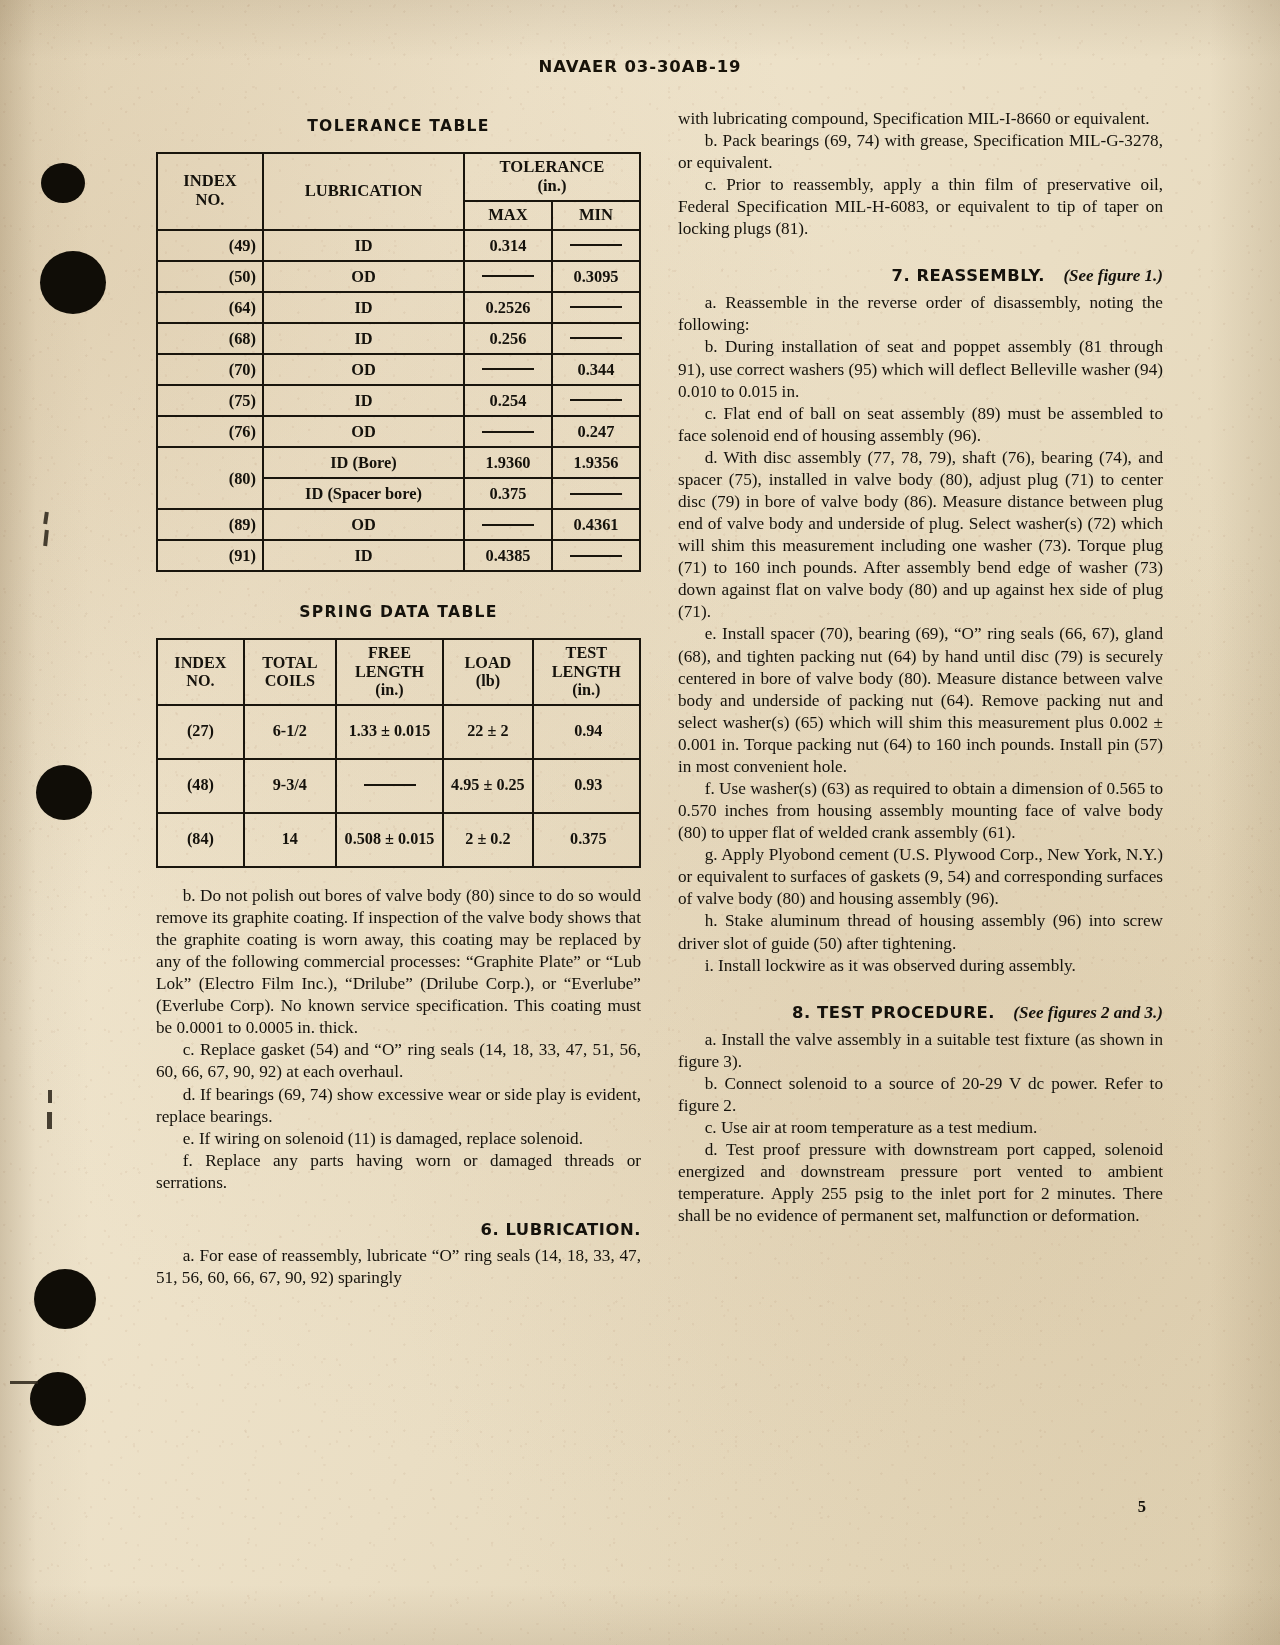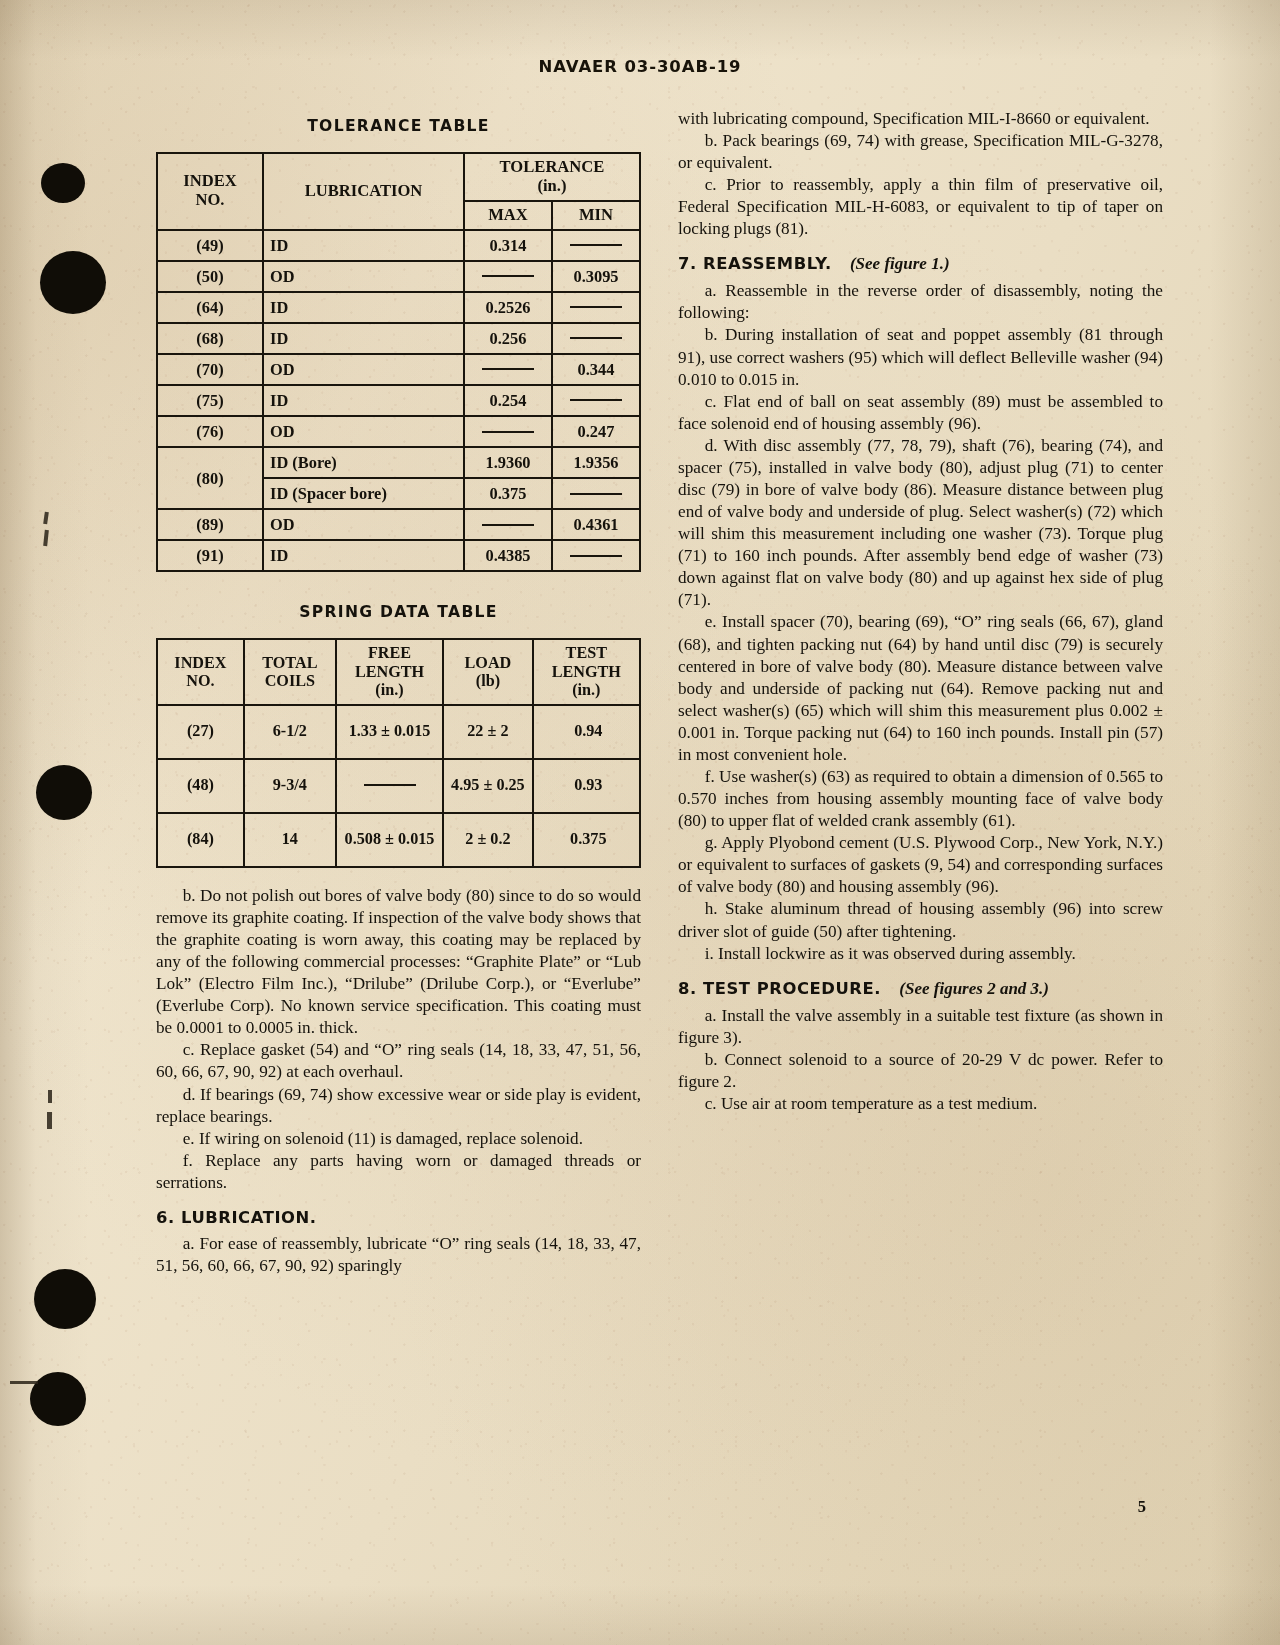--- a/index.html
+++ b/index.html
@@ -107,22 +107,22 @@
     vertical-align: middle;
     font-weight: bold;
     background: transparent;
   }
   table.data th {
     text-align: center;
     font-weight: bold;
     font-size: 16.6px;
     line-height: 1.14;
   }
-  .c-idx { text-align: center; width: 92px; }
-  .c-desc { text-align: left; padding-left: 16px; margin-left: 18px; }
+  .c-idx { text-align: right; width: 92px; }
+  .c-desc { text-align: center; padding-left: 16px; margin-left: 18px; }
   .c-num { text-align: center; width: 74px; }
   .dash {
     display: inline-block;
     width: 52px;
     border-bottom: 2.4px solid #19150d;
     vertical-align: 0.28em;
   }
 
   
   table.spring { font-size: 16.2px; }
@@ -138,22 +138,22 @@
   p.para {
     margin: 0;
     text-indent: 1.55em;
   }
   p.para.noind { text-indent: 0; }
   h3.section {
     font-family: "DejaVu Sans", sans-serif;
     font-weight: bold;
     font-size: 16.4px;
     letter-spacing: 0.55px;
-    margin: 13px 0 5px 0;
-    text-align: left;
+    margin: 25px 0 5px 0;
+    text-align: right;
   }
   h3.section .figref {
     font-family: "Liberation Serif", serif;
     font-style: italic;
     font-weight: bold;
     font-size: 17px;
     letter-spacing: 0;
     margin-left: 12px;
   }
   .body-block { margin-top: 17px; }
@@ -370,17 +370,18 @@
       </div>
 
     <h3 class="section">
       <span>8. TEST PROCEDURE.</span>
       <span class="figref">(See figures 2 and 3.)</span>
     </h3>
     <div id="right-test">
         <p class="para">a. Install the valve assembly in a suitable test fixture (as shown in figure 3).</p>
         <p class="para">b. Connect solenoid to a source of 20-29 V dc power. Refer to figure 2.</p>
         <p class="para">c. Use air at room temperature as a test medium.</p>
+        <p class="para">d. Test proof pressure with downstream port capped, solenoid energized and downstream pressure port vented to ambient temperature. Apply 255 psig to the inlet port for 2 minutes. There shall be no evidence of permanent set, malfunction or deformation.</p>
       </div>
   </div>
 
   <div class="page-no">5</div>
 </div>
 
 </body></html>

